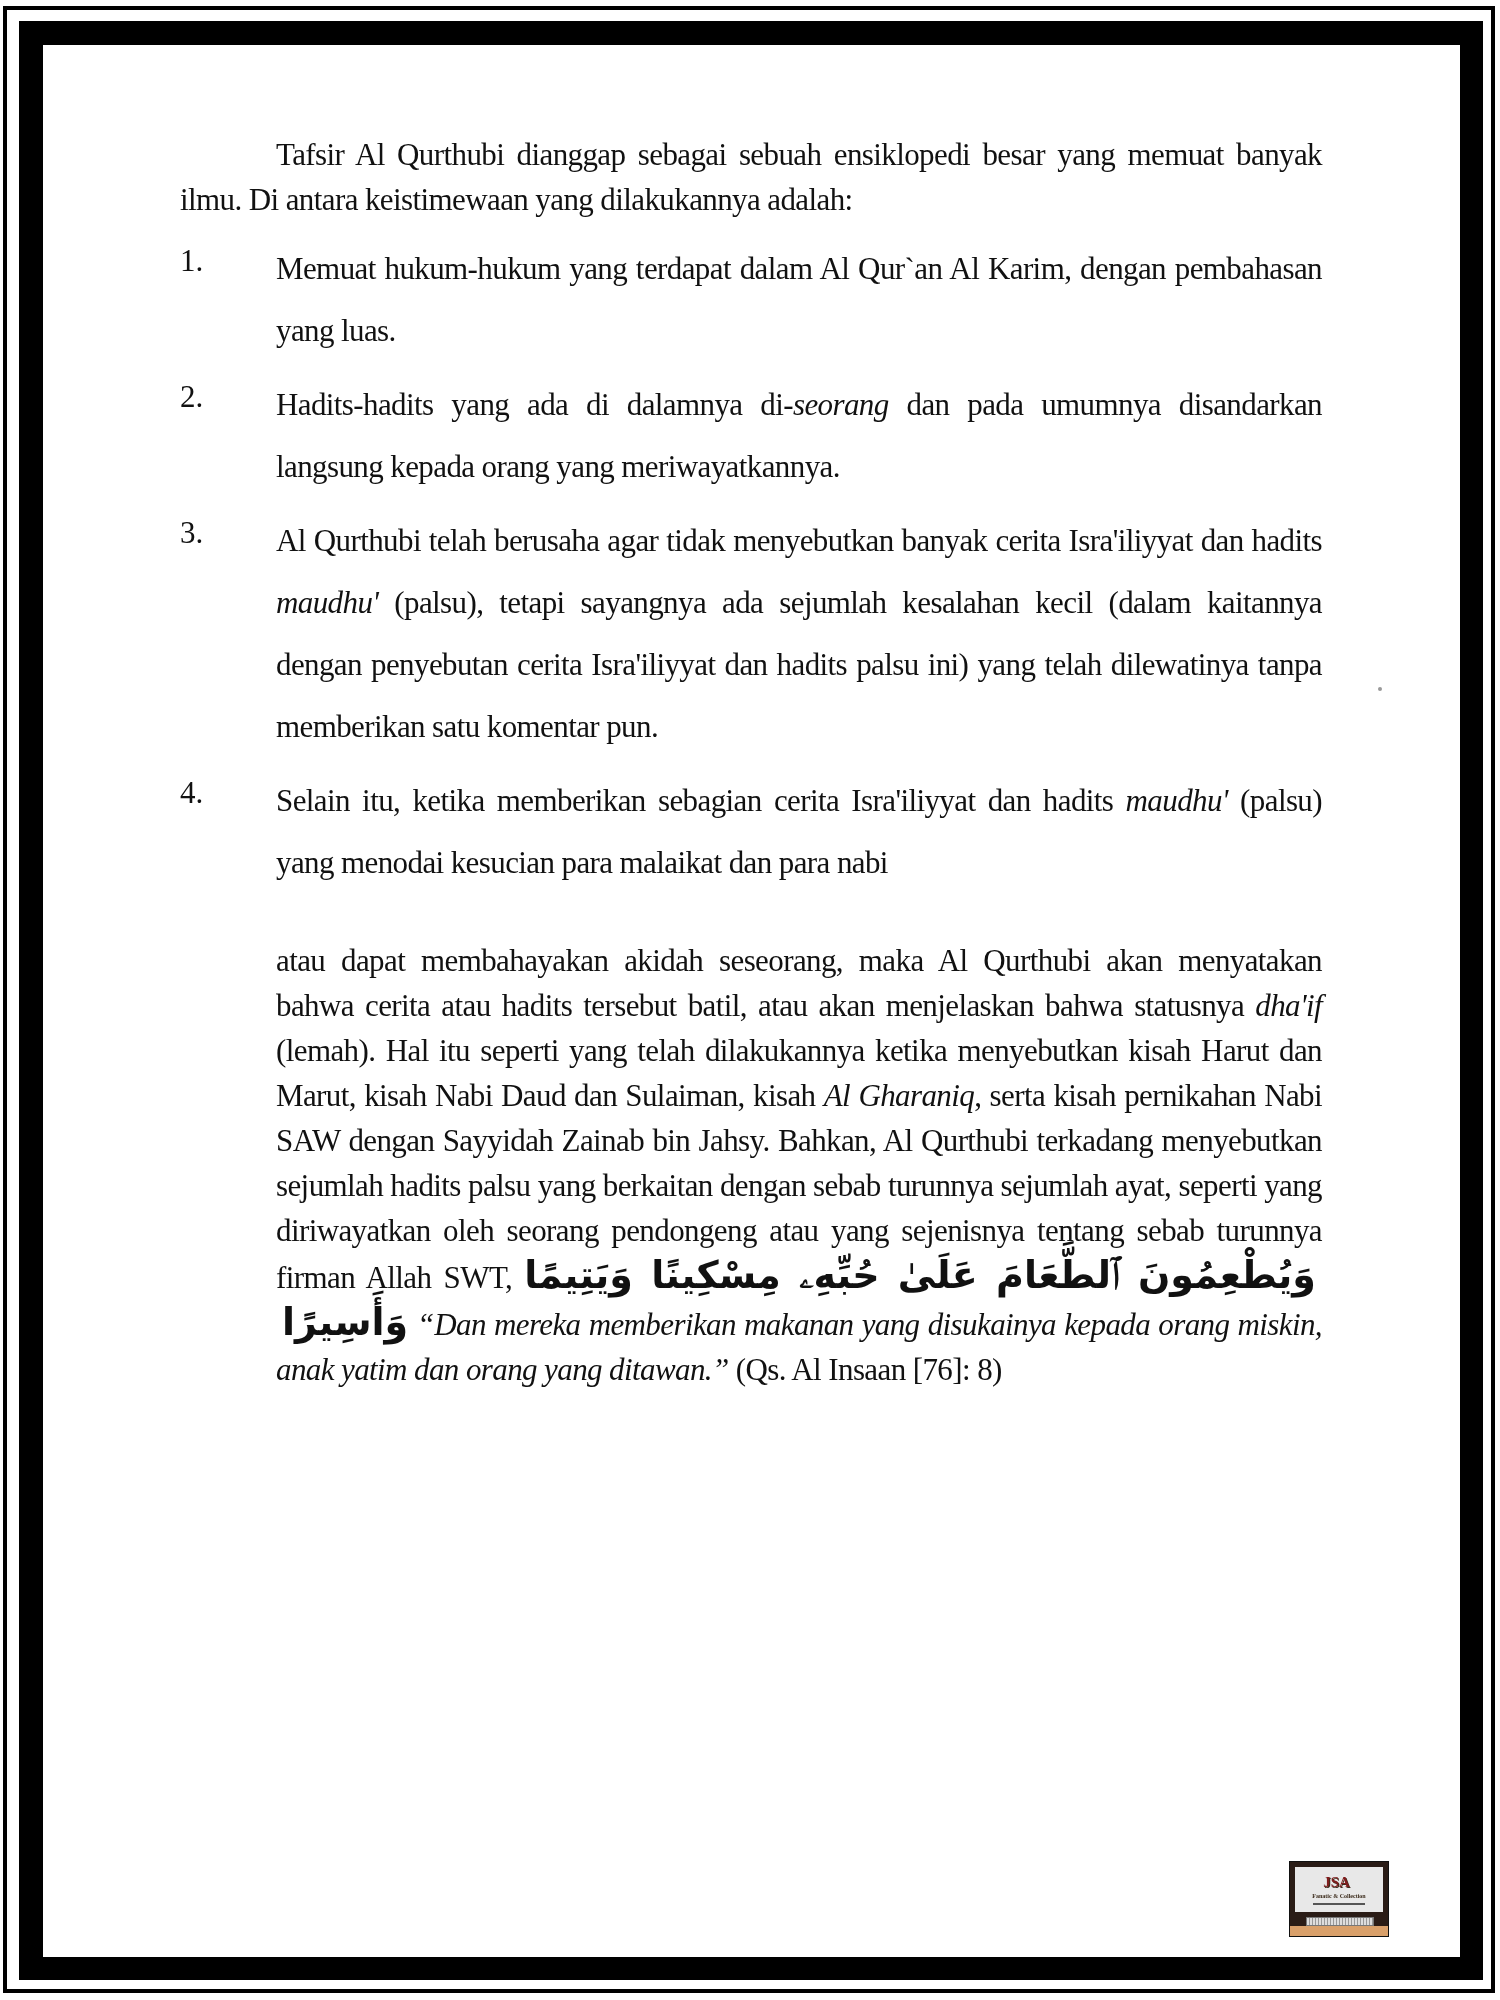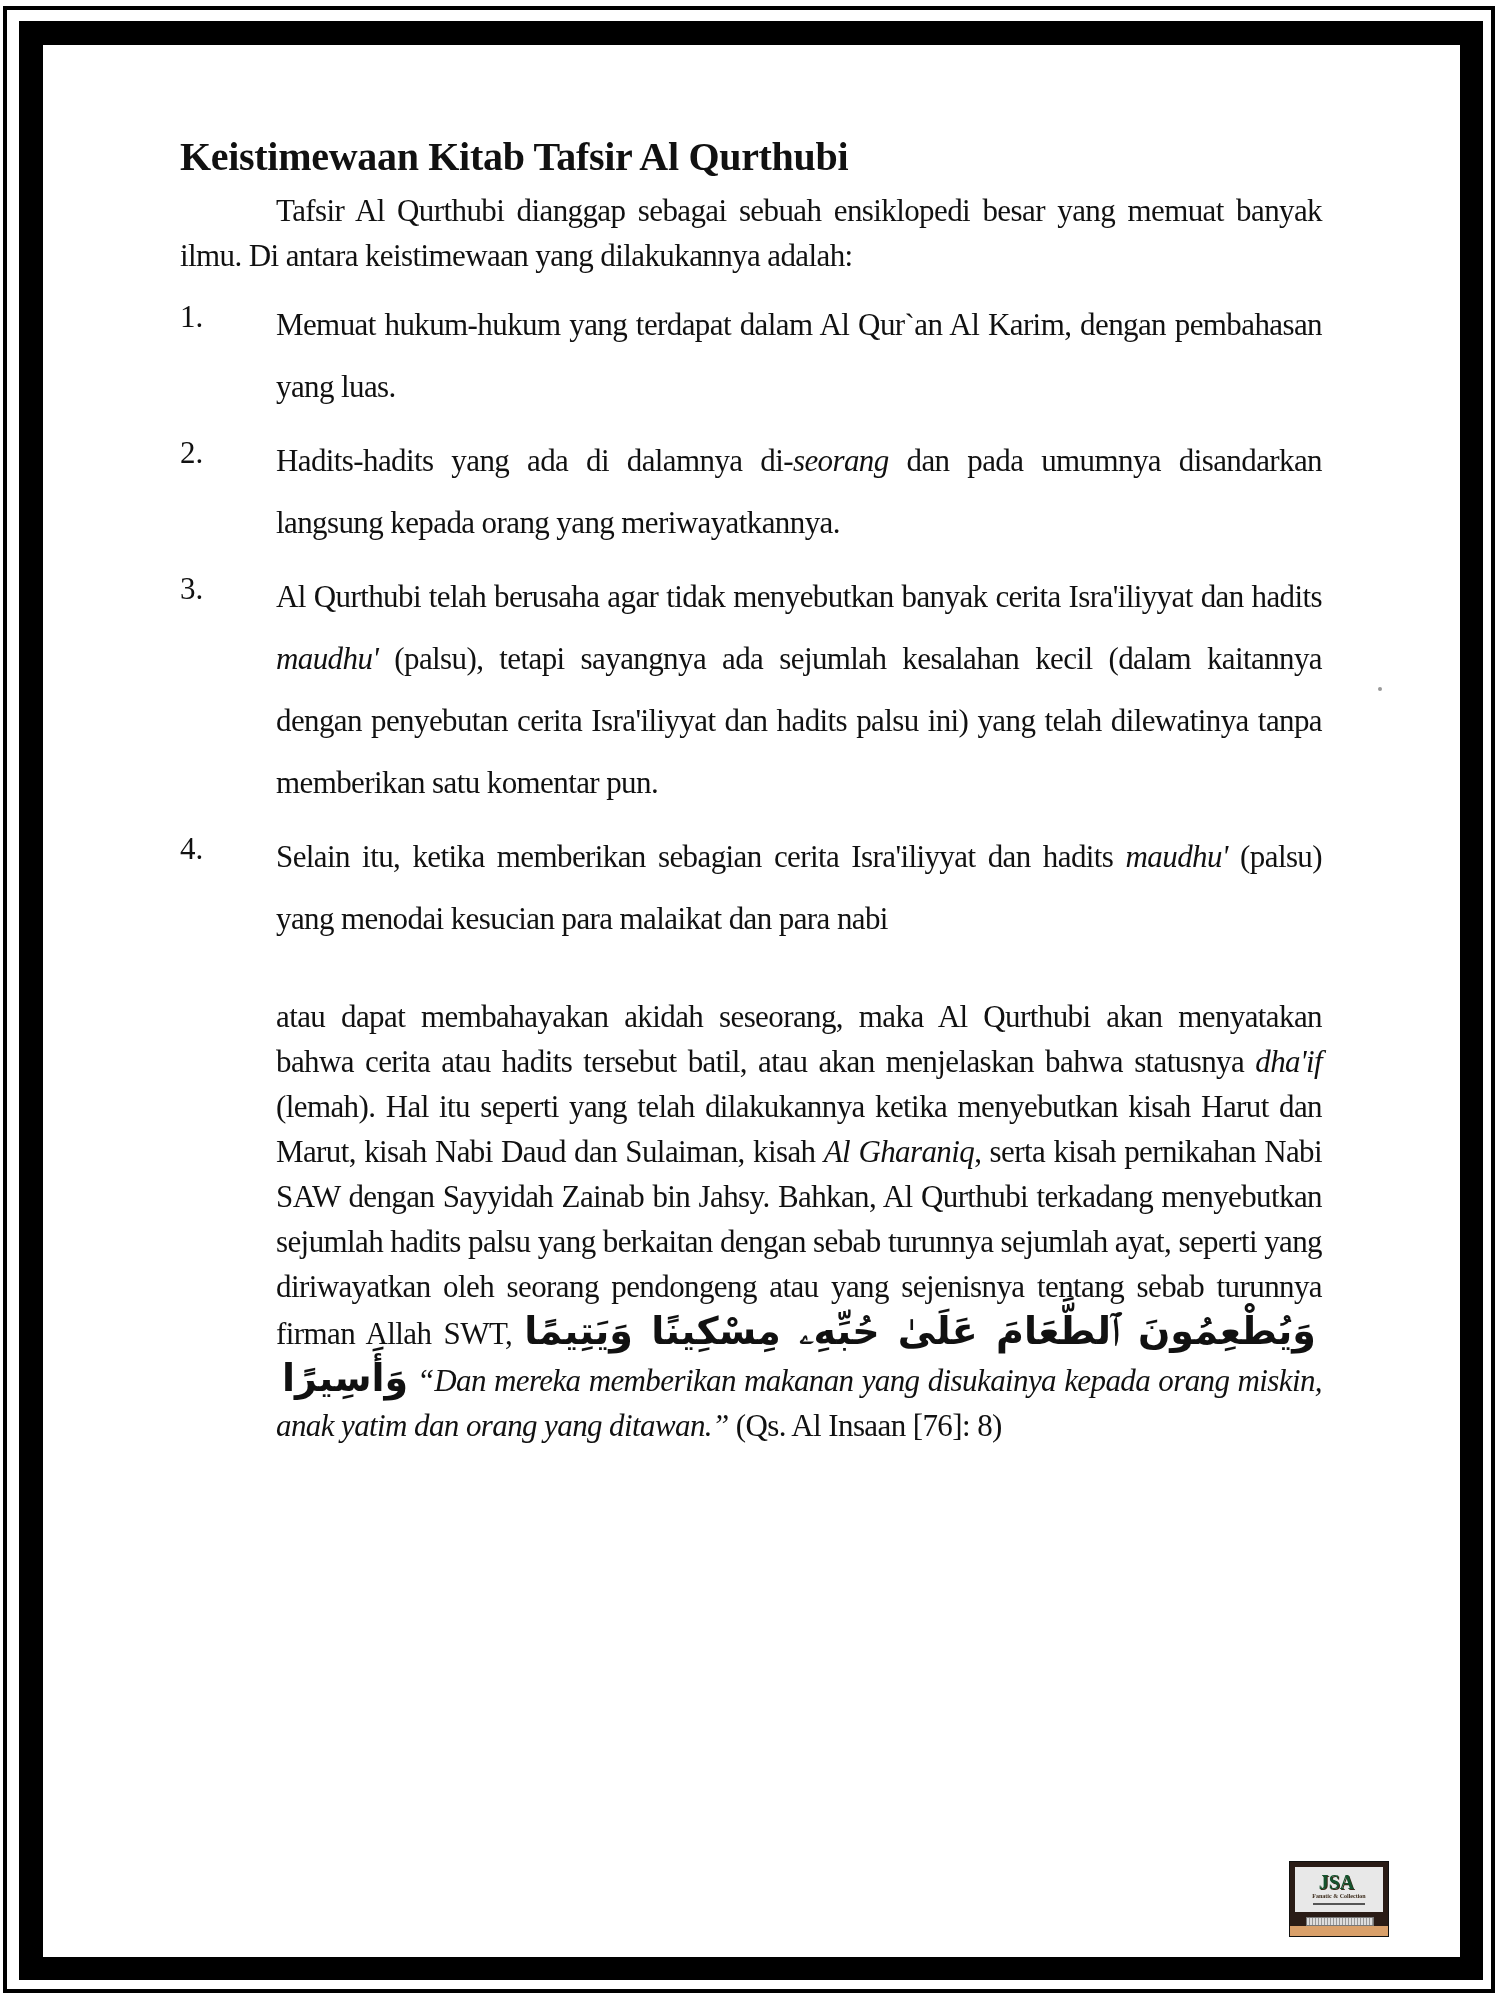--- a/index.html
+++ b/index.html
@@ -109,23 +109,23 @@
       left: 5px; top: 5px;
       width: 88px; height: 45px;
       background: #e8e8e8;
     }
     .logo-jsa {
       position: absolute;
       left: 0; right: 5px; top: 4px;
       text-align: center;
       font-family: "Liberation Serif", serif;
       font-weight: bold;
-      font-size: 20px;
+      font-size: 15px;
       line-height: 22px;
-      color: #14532d;
+      color: #7f1d1d;
       text-shadow: 1px 1px 0 #3a2a1a;
     }
     .logo-sub {
       position: absolute;
       left: 0; right: 0; top: 26px;
       text-align: center;
       font-family: "Liberation Serif", serif;
       font-weight: bold;
       font-size: 6px;
       line-height: 7px;
@@ -152,21 +152,20 @@
     }
   </style>
 </head>
 <body>
 
 <div class="outer-line"></div>
 <div class="thick-band"></div>
 <div class="page"></div>
 
 <div class="content">
-  <h1 class="title">Keistimewaan Kitab Tafsir Al Qurthubi</h1>
 
   <p class="para indent">Tafsir Al Qurthubi dianggap sebagai sebuah ensiklopedi besar yang memuat banyak ilmu. Di antara keistimewaan yang dilakukannya adalah:</p>
 
   <div class="list">
     <div class="item">
       <span class="item-num">1.</span>
       <span class="item-text">Memuat hukum-hukum yang terdapat dalam Al Qur`an Al Karim, dengan pembahasan yang luas.</span>
     </div>
 
     <div class="item">

